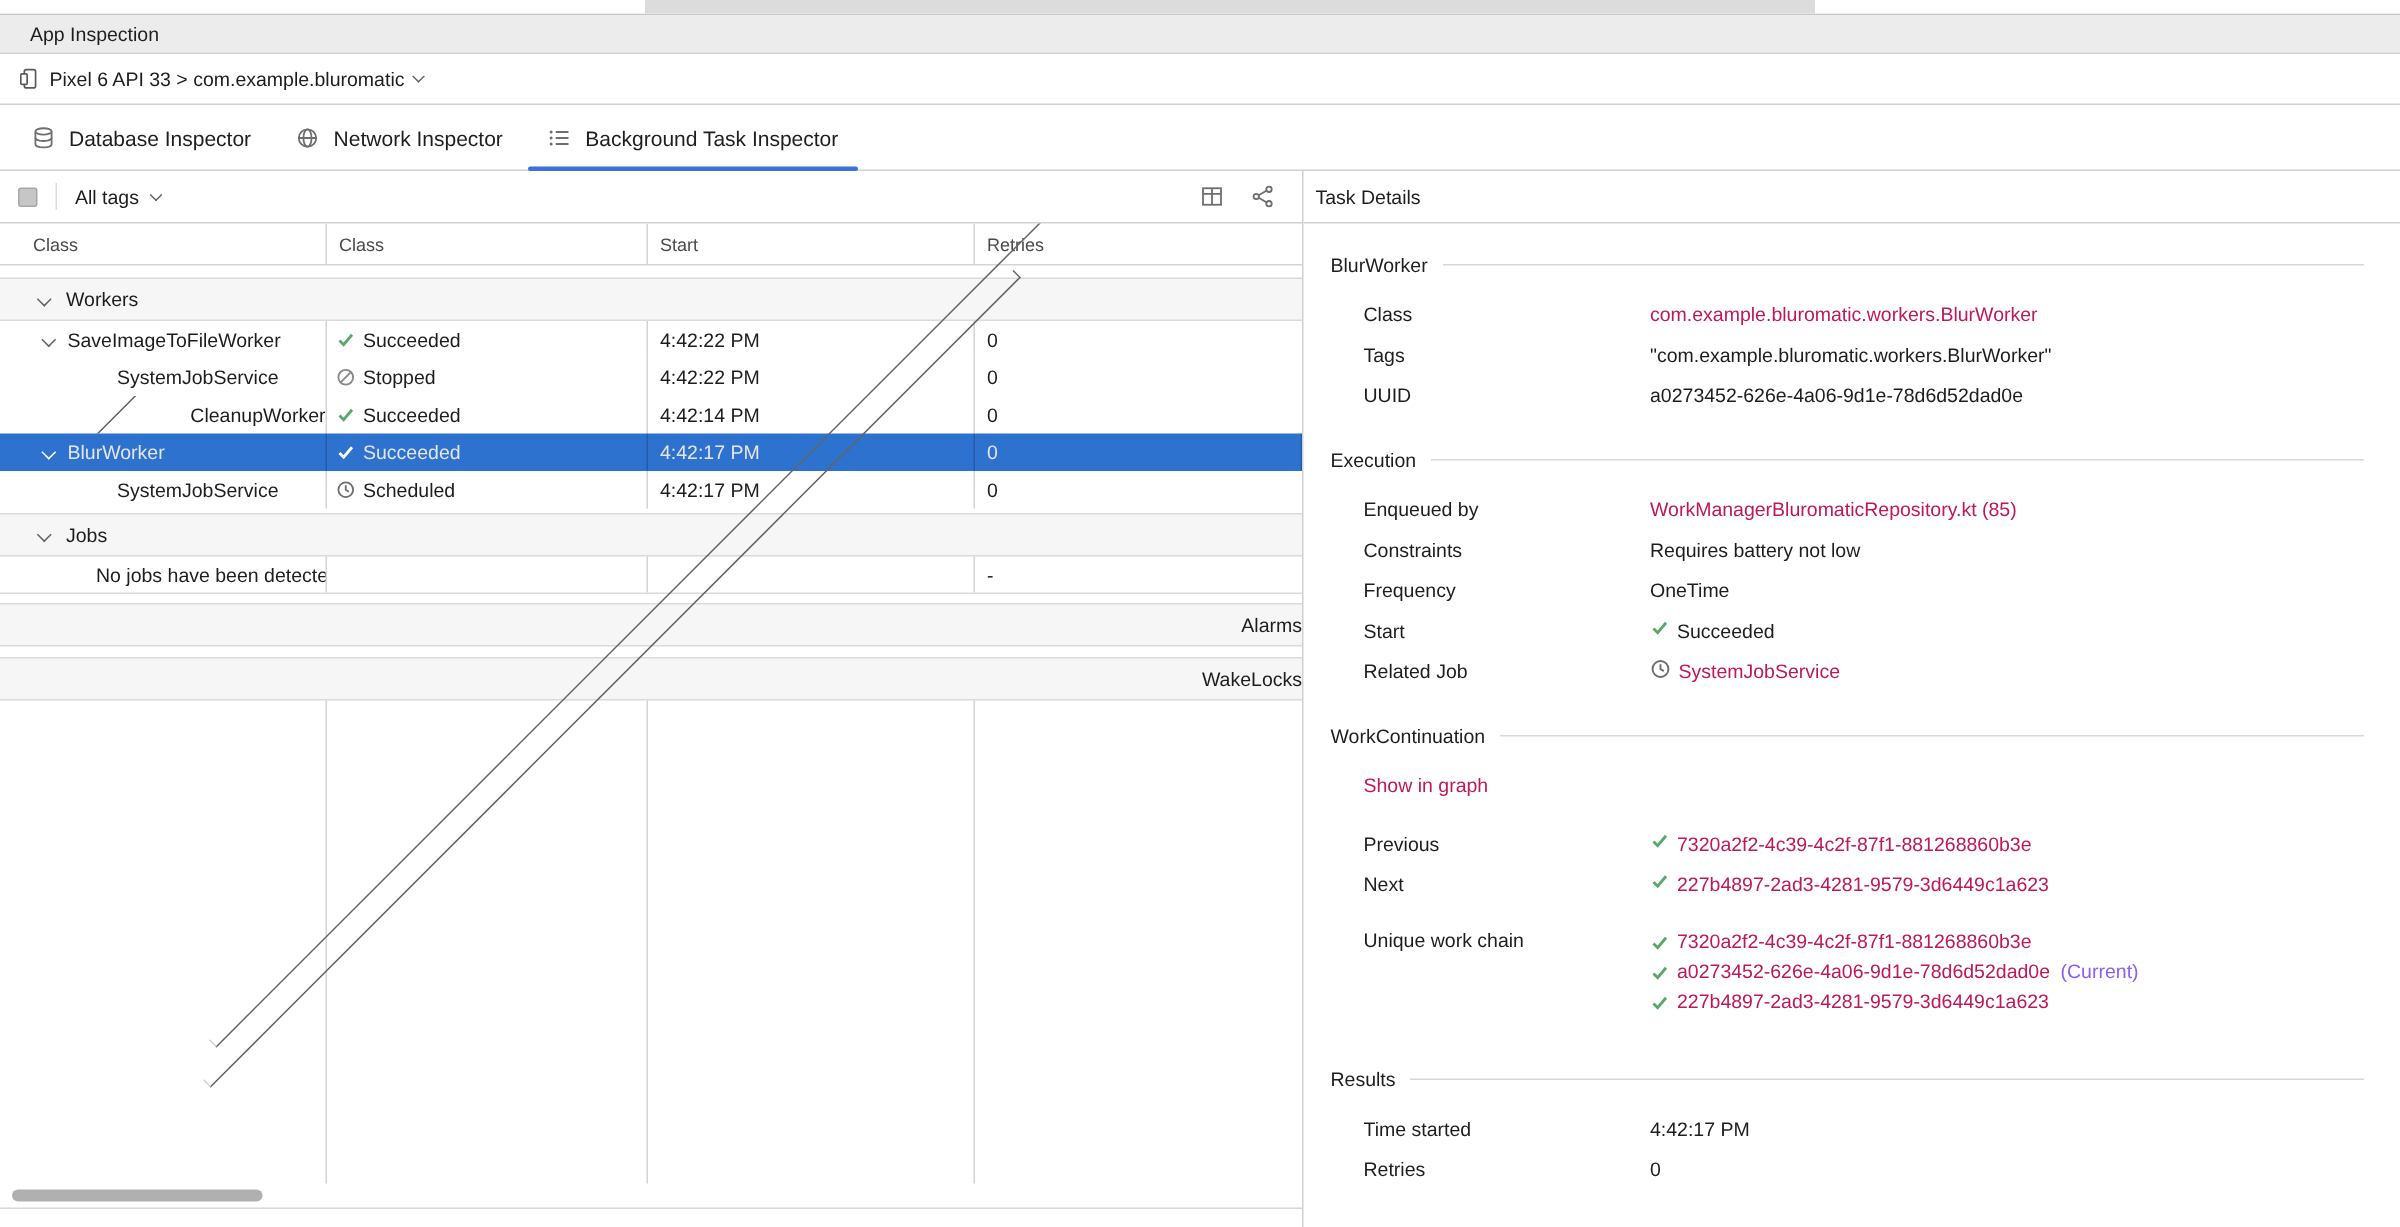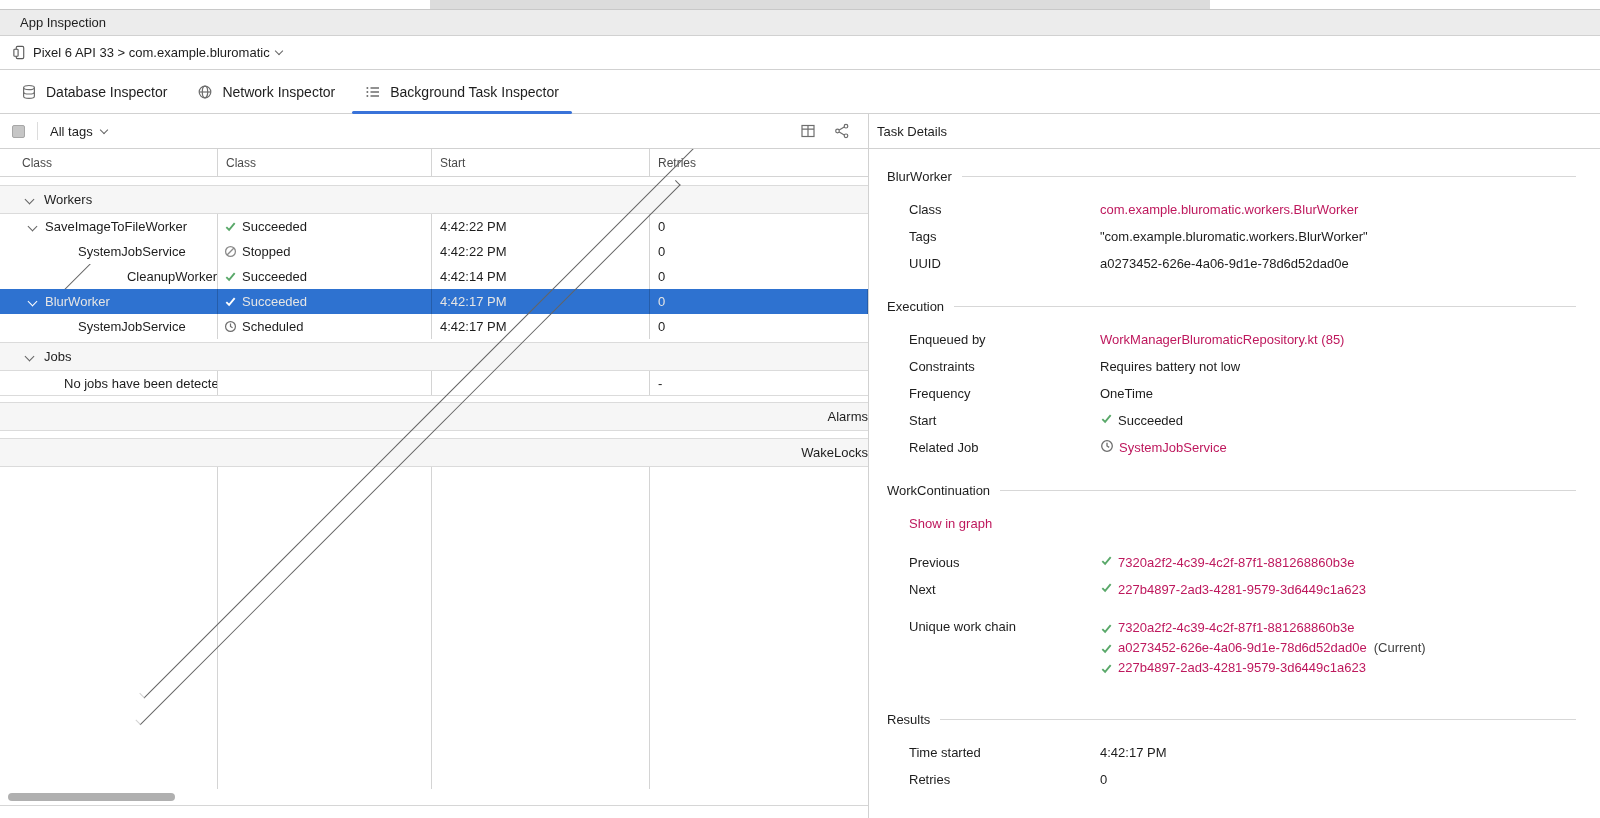--- a/index.html
+++ b/index.html
@@ -102,21 +102,21 @@
   .kv .k { width:191px; flex:0 0 191px; color:#1d1d1d; }
   .kv .v { display:flex; align-items:flex-start; gap:5px; }
   a.link, .link { color:#be185d; text-decoration:none; cursor:pointer; }
   .sec-exec { margin-top:24px; }
   .sec-wc { margin-top:24px; }
   .show-graph { margin:16px 0 0 22px; line-height:18px; }
   .wc-rows { margin-top:21px; }
   .chain-row { margin-top:19px; }
   .chain-list { display:flex; flex-direction:column; }
   .chain-item { display:flex; align-items:center; gap:5px; line-height:20px; }
-  .chain-item .suffix { color:#404040; margin-left:2px; }
+  .chain-item .suffix { color:#8b5cf6; margin-left:2px; }
   .sec-results { margin-top:32px; }
 
   svg { display:block; }
 </style>
 </head>
 <body>
 
 <div class="screen">
 
   <div class="top-strip">

